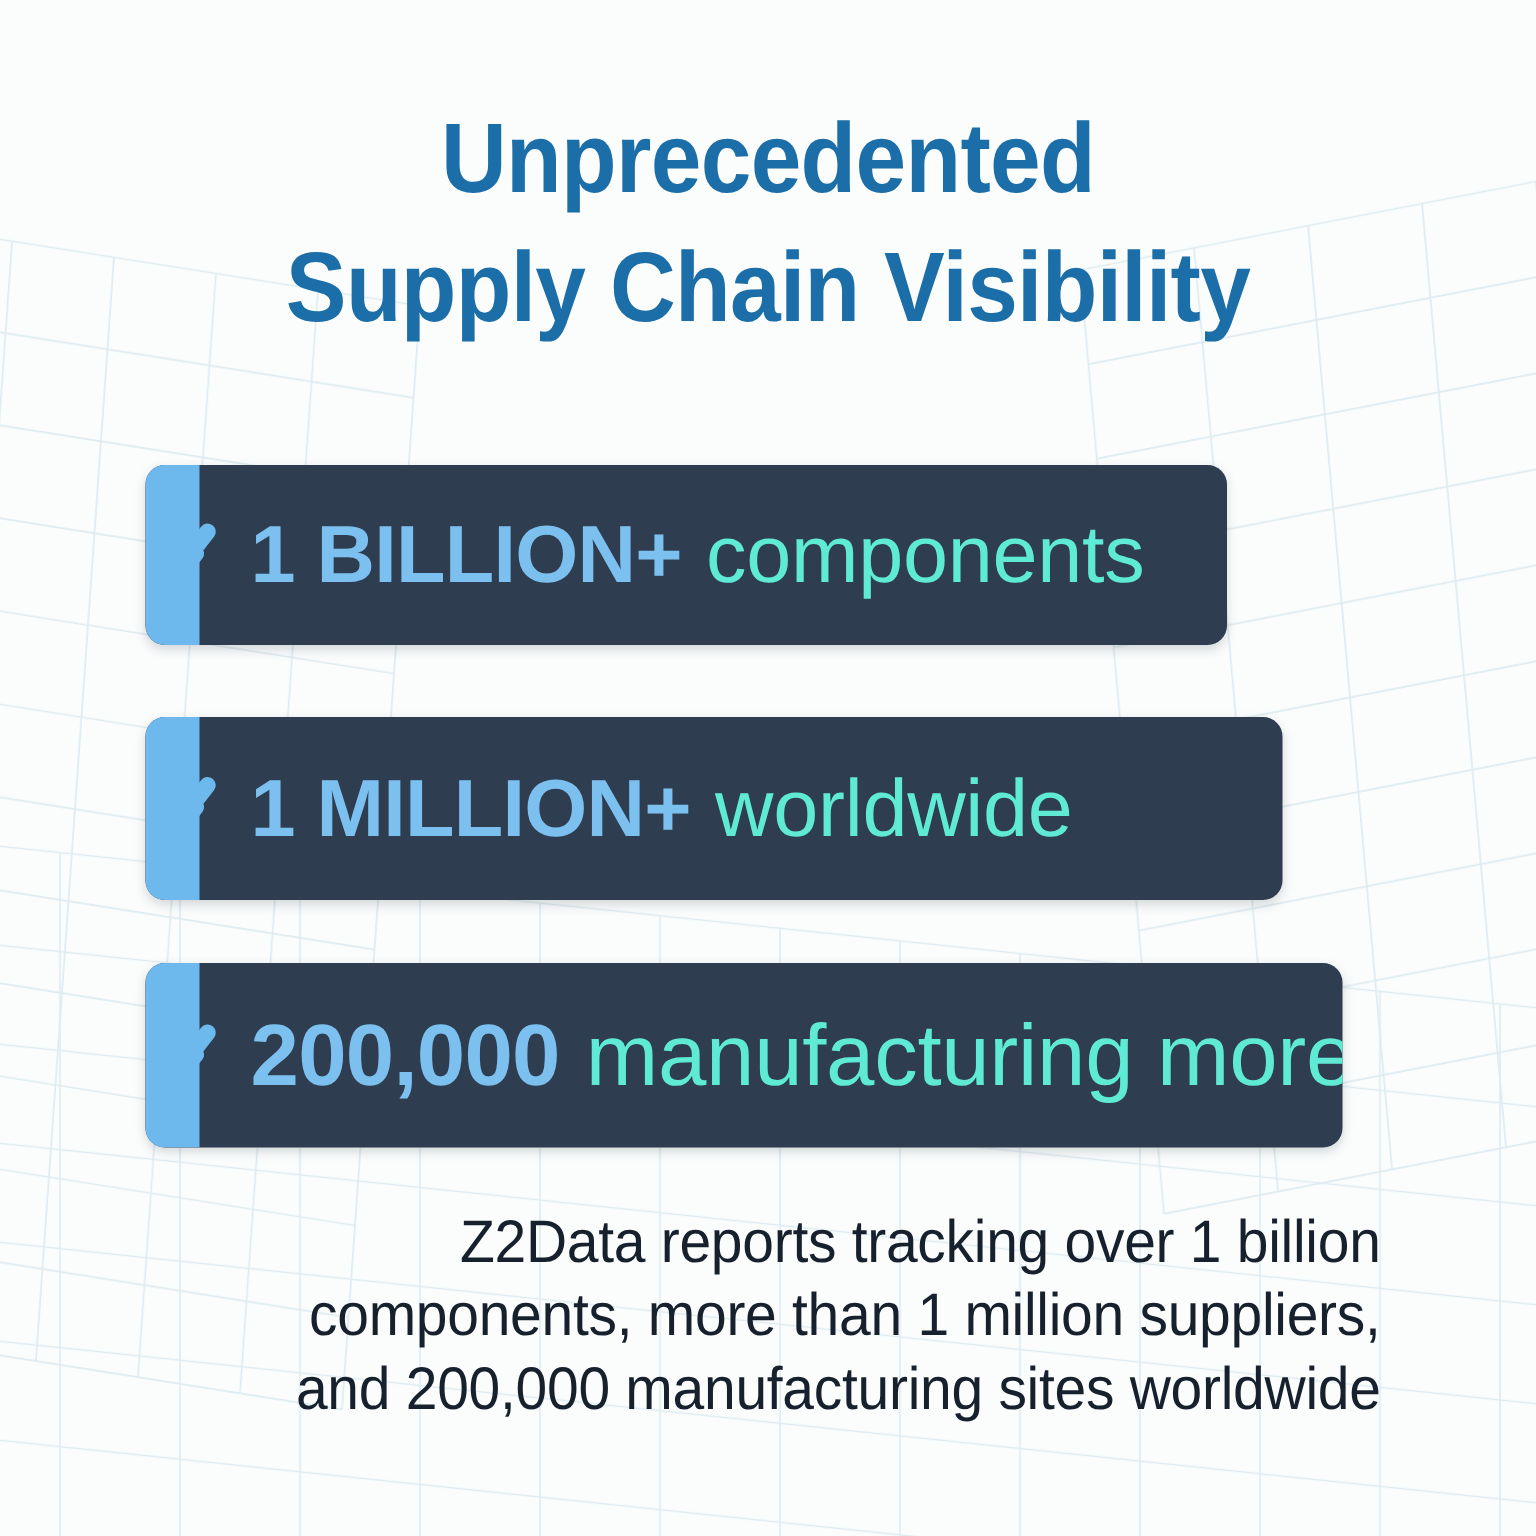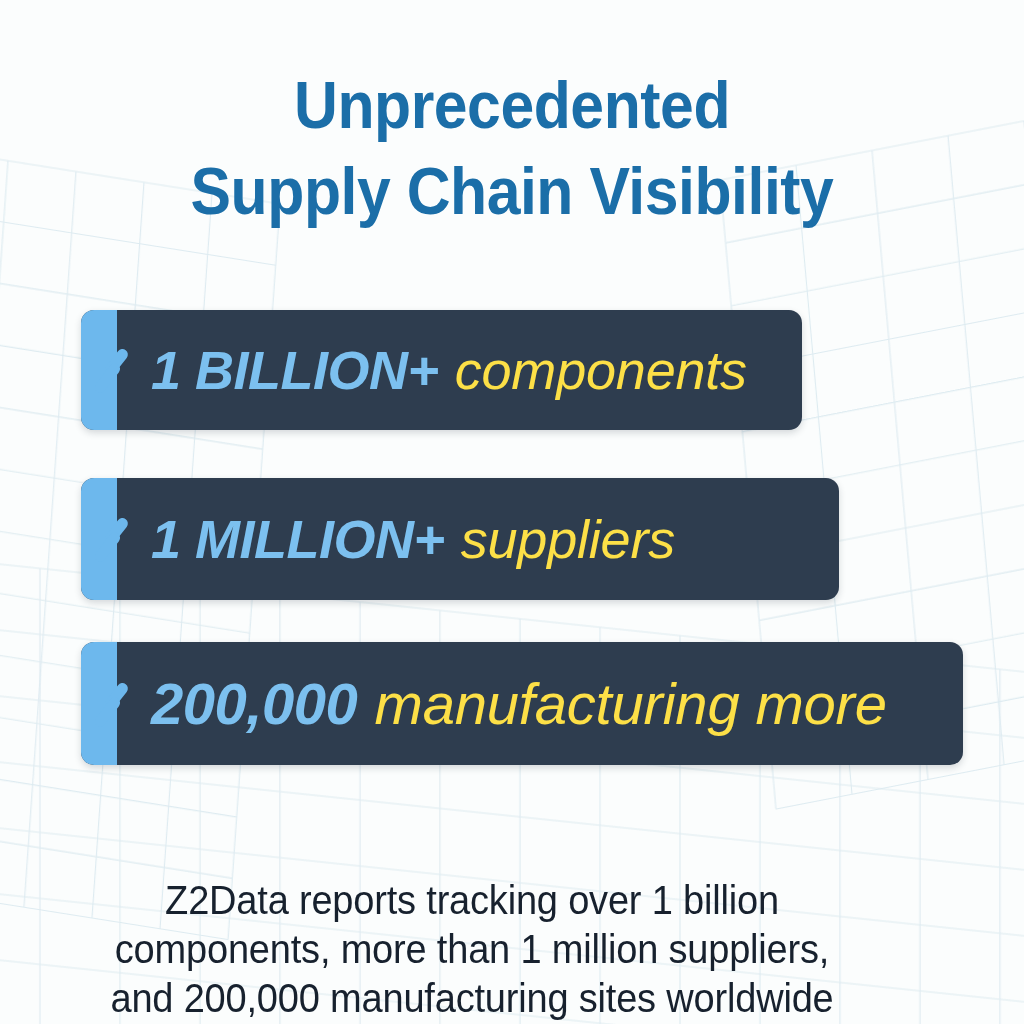--- a/index.html
+++ b/index.html
@@ -64,28 +64,27 @@
   
   .bars {
     position: absolute;
     left: 0;
     top: 0;
     width: 1024px;
     height: 1024px;
   }
   .stat-bar {
     position: absolute;
-    left: 81px;
+    left: 97px;
     display: flex;
     align-items: stretch;
     background: #2e3d4f;
     border-radius: 13px;
     box-shadow: 0 3px 7px rgba(23, 33, 46, 0.17);
     overflow: hidden;
-    font-style: italic;
   }
   .bar-accent {
     position: relative;
     flex: 0 0 36px;
     width: 36px;
     background: #6db8ed;
   }
   .bar-body {
     position: relative;
     flex: 1 1 auto;
@@ -109,47 +108,47 @@
   }
   .slash-icon svg { display: block; width: 58px; height: 58px; }
 
   .stat-value {
     color: #7cc0ef;
     font-family: "Liberation Sans Narrow", "Liberation Sans", sans-serif;
     font-weight: bold;
     letter-spacing: -0.5px;
   }
   .stat-label {
-    color: #fde047;
+    color: #5eead4;
     font-family: "Liberation Sans Narrow", "Liberation Sans", sans-serif;
     font-weight: normal;
     letter-spacing: -0.2px;
     margin-left: 0.30em;
   }
 
   
   #stat-bar-0 { top: 310px; width: 721px; height: 120px; }
   #stat-bar-0 .stat-value,
   #stat-bar-0 .stat-label { font-size: 54px; }
 
   #stat-bar-1 { top: 478px; width: 758px; height: 122px; }
   #stat-bar-1 .stat-value,
   #stat-bar-1 .stat-label { font-size: 54px; }
 
-  #stat-bar-2 { top: 642px; width: 882px; height: 123px; text-align: right; }
+  #stat-bar-2 { top: 642px; width: 798px; height: 123px; text-align: right; }
   #stat-bar-2 .stat-value,
   #stat-bar-2 .stat-label { font-size: 58px; }
 
   
   .caption-block {
     position: absolute;
     left: 0;
-    top: 876px;
+    top: 804px;
     width: 944px;
-    text-align: center;
+    text-align: right;
   }
   .caption-line {
     display: block;
     color: #17212e;
     font-family: "Liberation Sans Narrow", "Liberation Sans", sans-serif;
     font-weight: normal;
     font-size: 40px;
     line-height: 49px;
     letter-spacing: -0.2px;
     transform: scaleX(0.95);
@@ -214,21 +213,21 @@
         <span class="slash-icon">
           <svg viewBox="0 0 58 58" xmlns="http://www.w3.org/2000/svg" aria-hidden="true">
             <g fill="#6db8ed">
               <rect x="20" y="6" width="11" height="30" rx="5.5" transform="rotate(38 25.5 21)"></rect>
               <rect x="11" y="20" width="11" height="34" rx="5.5" transform="rotate(38 16.5 37)"></rect>
             </g>
           </svg>
         </span>
         <div class="bar-body">
           <span class="stat-value">1 MILLION+</span>
-          <span class="stat-label">suppliers</span>
+          <span class="stat-label">worldwide</span>
         </div>
       </div>
 
       <div class="stat-bar" id="stat-bar-2">
         <div class="bar-accent"></div>
         <span class="slash-icon">
           <svg viewBox="0 0 58 58" xmlns="http://www.w3.org/2000/svg" aria-hidden="true">
             <g fill="#6db8ed">
               <rect x="20" y="6" width="11" height="30" rx="5.5" transform="rotate(38 25.5 21)"></rect>
               <rect x="11" y="20" width="11" height="34" rx="5.5" transform="rotate(38 16.5 37)"></rect>

